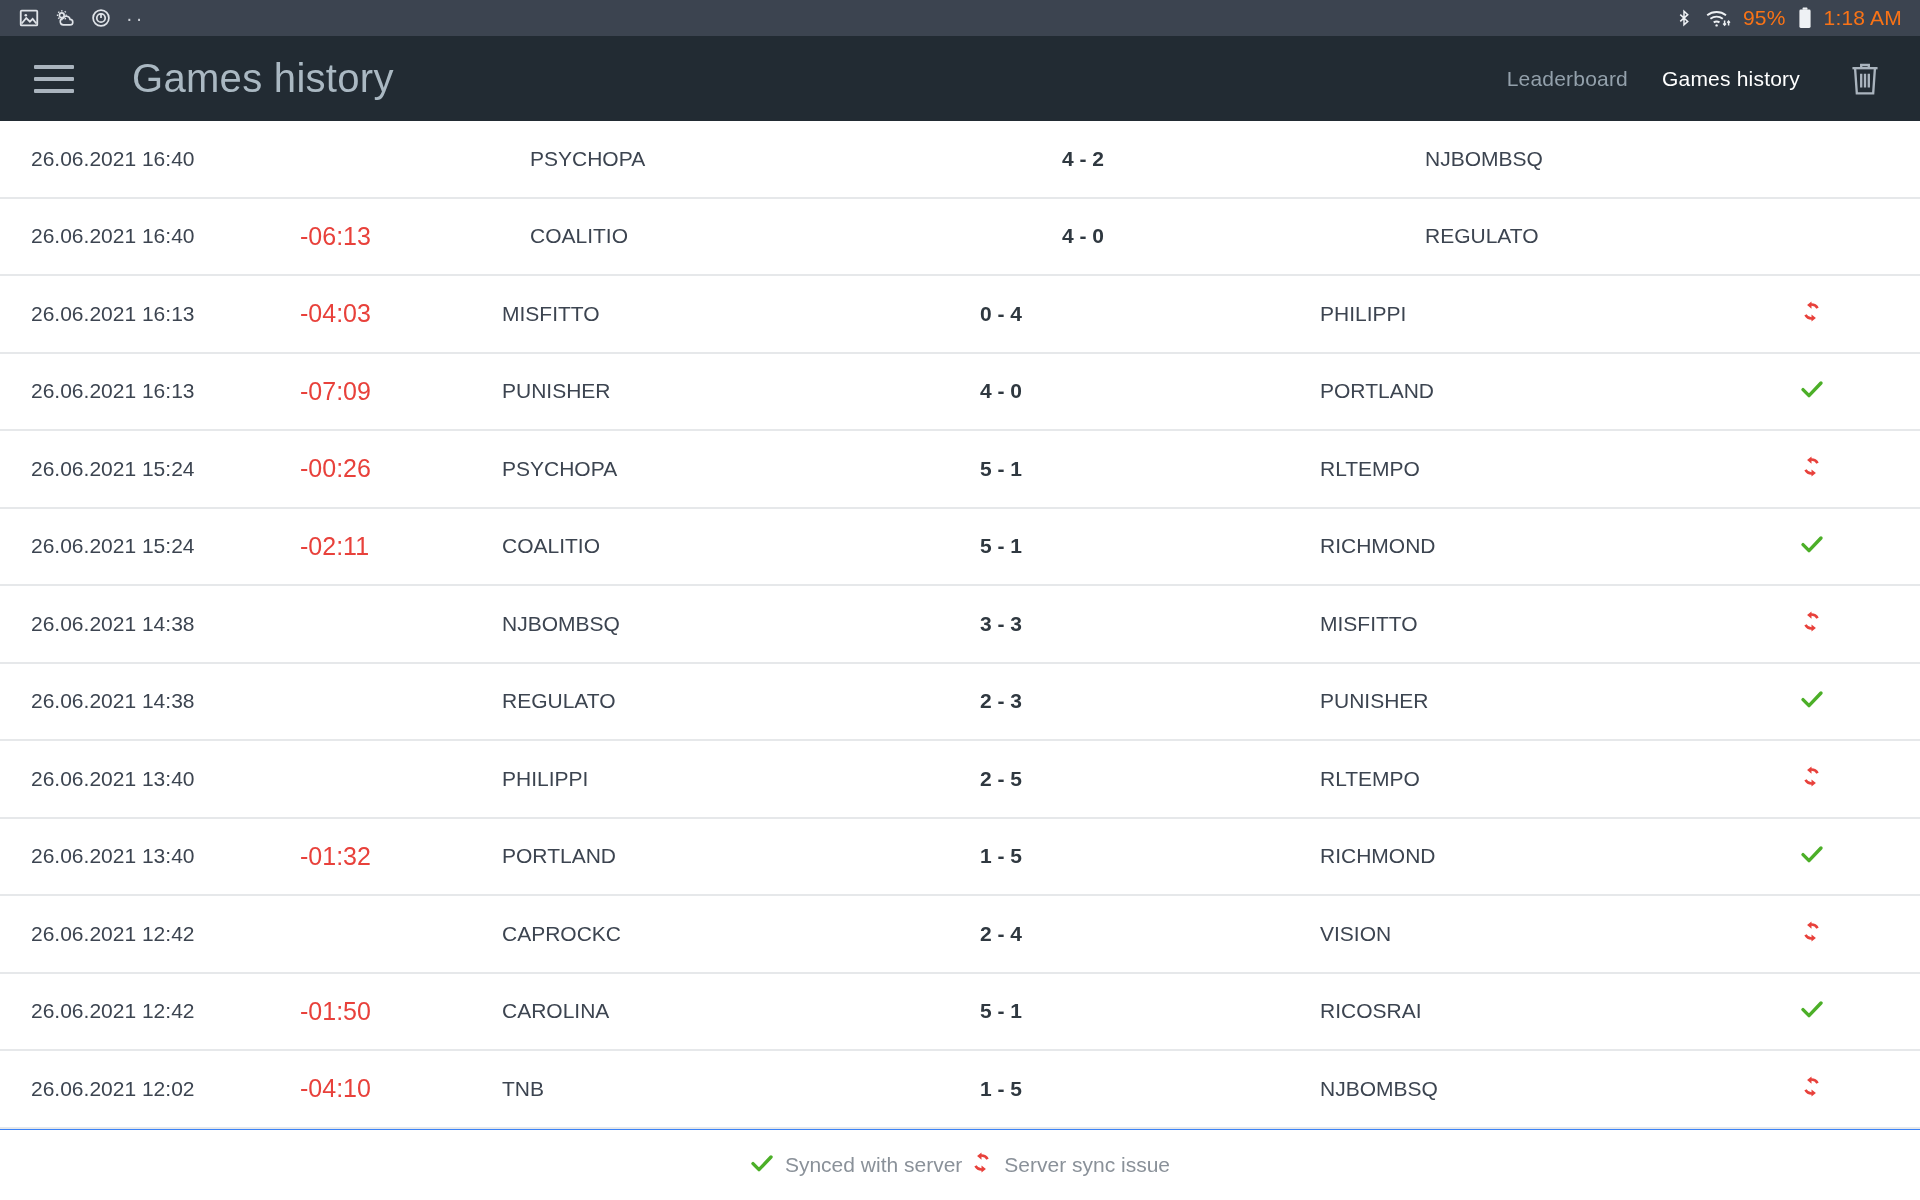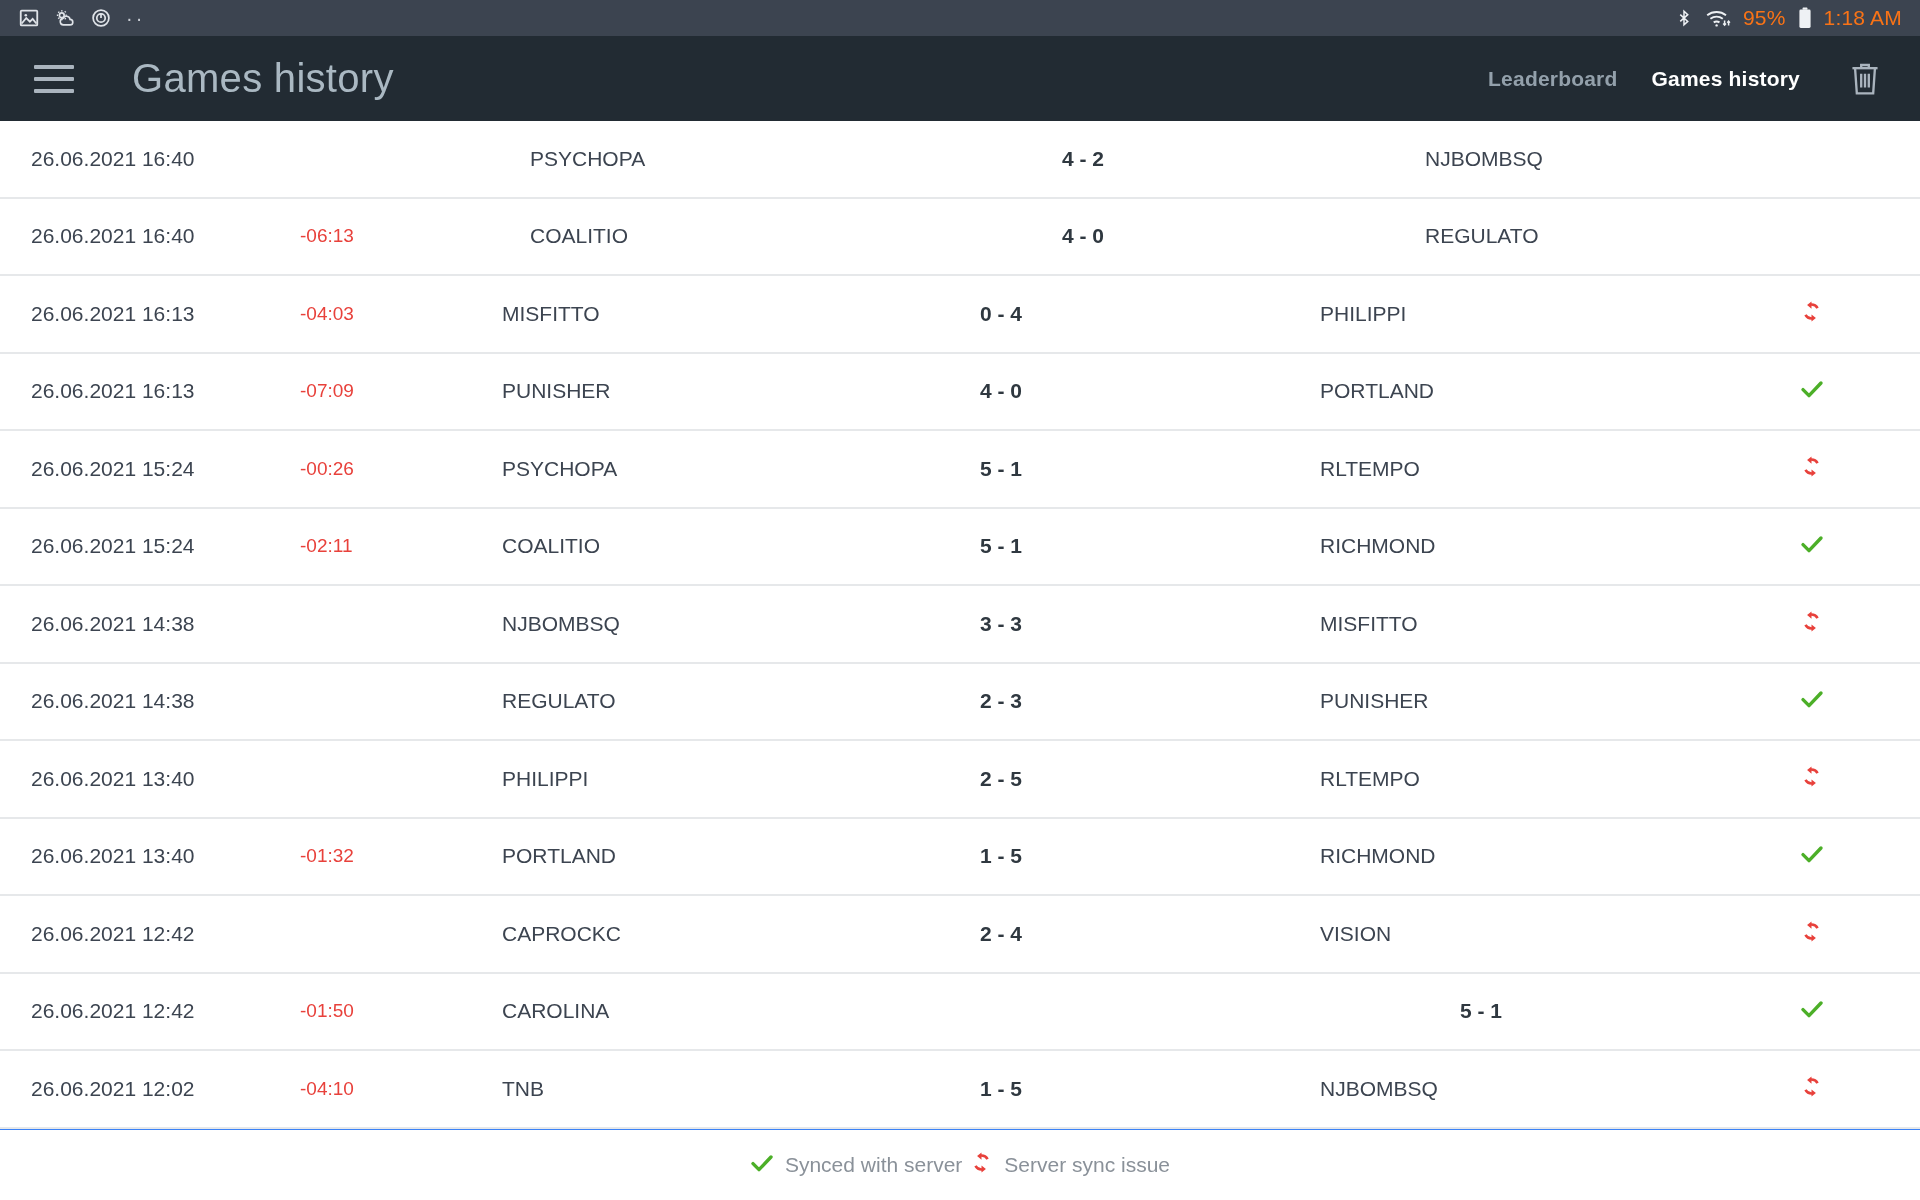--- a/index.html
+++ b/index.html
@@ -63,21 +63,21 @@
     white-space: nowrap;
   }
   .appbar-right {
     margin-left: auto;
     display: flex;
     align-items: center;
     gap: 34px;
   }
   .nav-link {
     font-size: 21px;
-    font-weight: bold;
+    font-weight: normal;
     color: #93a0ab;
     white-space: nowrap;
     cursor: pointer;
     letter-spacing: .2px;
   }
   .nav-link.active { color: #ffffff; }
   .trash-btn {
     width: 46px; height: 46px;
     display: flex; align-items: center; justify-content: center;
     cursor: pointer;
@@ -102,21 +102,21 @@
   .c-date {
     width: 300px;
     padding-left: 31px;
     font-size: 21px;
     color: #3c4450;
     white-space: nowrap;
     flex: 0 0 auto;
   }
   .c-offset {
     width: 130px;
-    font-size: 19px;
+    font-size: 25px;
     color: #e8413b;
     white-space: nowrap;
     flex: 0 0 auto;
   }
   .c-home {
     flex: 1 1 auto;
     font-size: 21px;
     color: #3c4450;
     white-space: nowrap;
     padding-left: 72px;
@@ -372,20 +372,21 @@
               <path d="M12 3.4a8.6 8.6 0 0 1 7.5 4.4l-2.3 1.3A6 6 0 0 0 12 6.1V9L7.4 5.3 12 1.6z"></path>
               <path d="M12 20.6a8.6 8.6 0 0 1-7.5-4.4l2.3-1.3A6 6 0 0 0 12 17.9V15l4.6 3.7L12 22.4z"></path>
             </svg></span>
         </div>
       </div>
       <div class="row">
         <div class="c-date">26.06.2021 12:42</div>
         <div class="c-offset">-01:50</div>
         <div class="c-home">CAROLINA</div>
         <div class="c-score">5 - 1</div>
+        <div class="c-away">RICOSRAI</div>
         <div class="c-sync">
           <span class="ico-check"><svg width="24" height="20" viewBox="0 0 24 20" fill="none" stroke="#4caf28" stroke-width="3.4" stroke-linecap="round" stroke-linejoin="round">
               <path d="M3 10.6l6 6L21 4"></path>
             </svg></span>
         </div>
       </div>
       <div class="row">
         <div class="c-date">26.06.2021 12:02</div>
         <div class="c-offset">-04:10</div>
         <div class="c-home">TNB</div>

